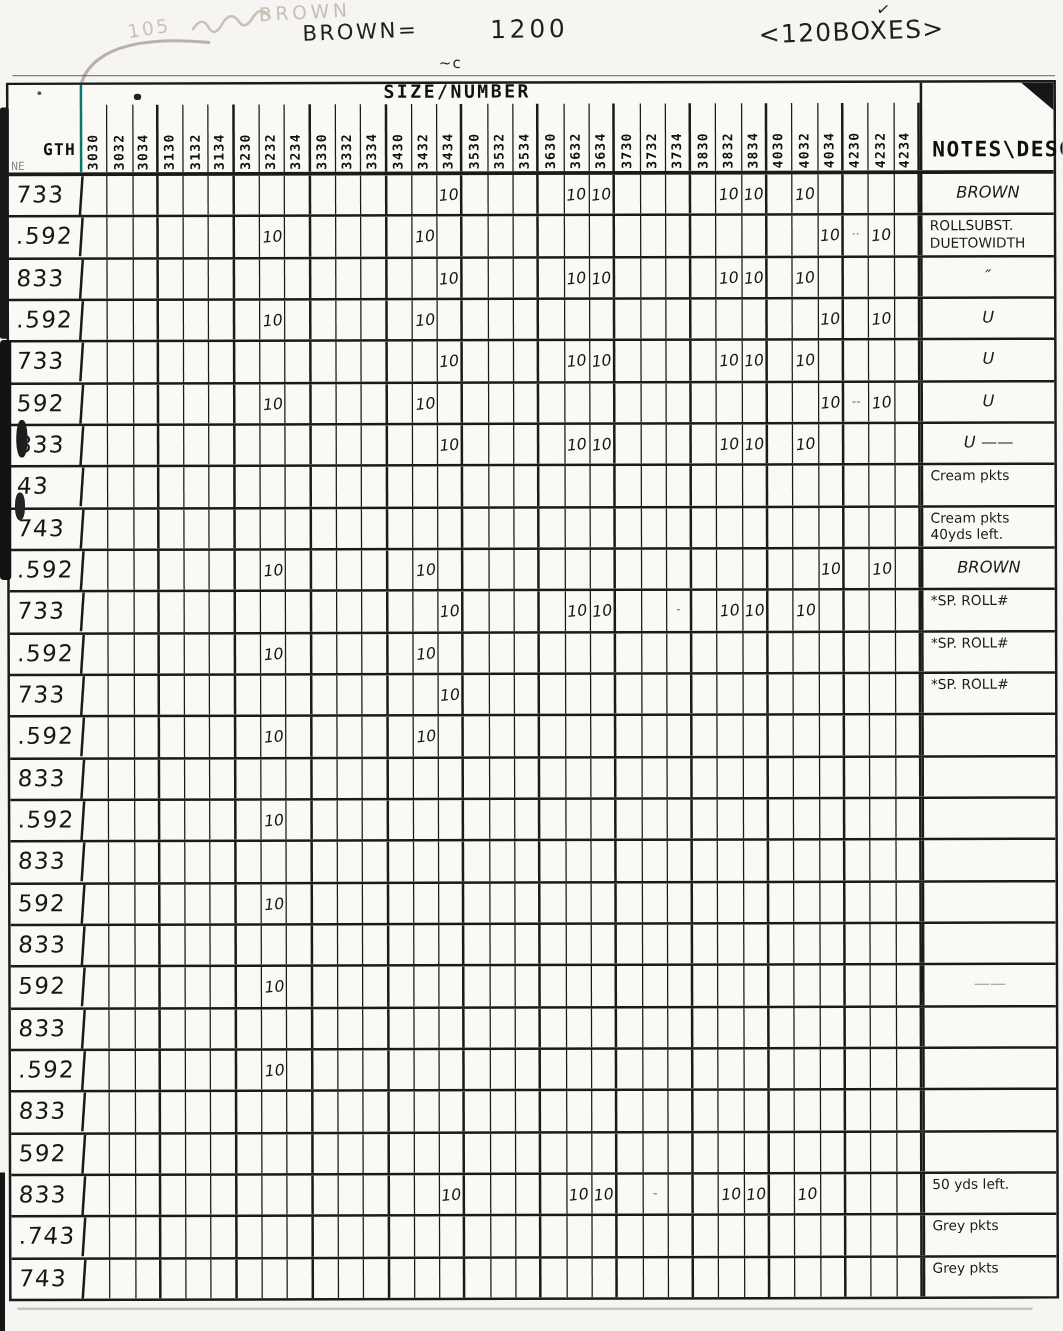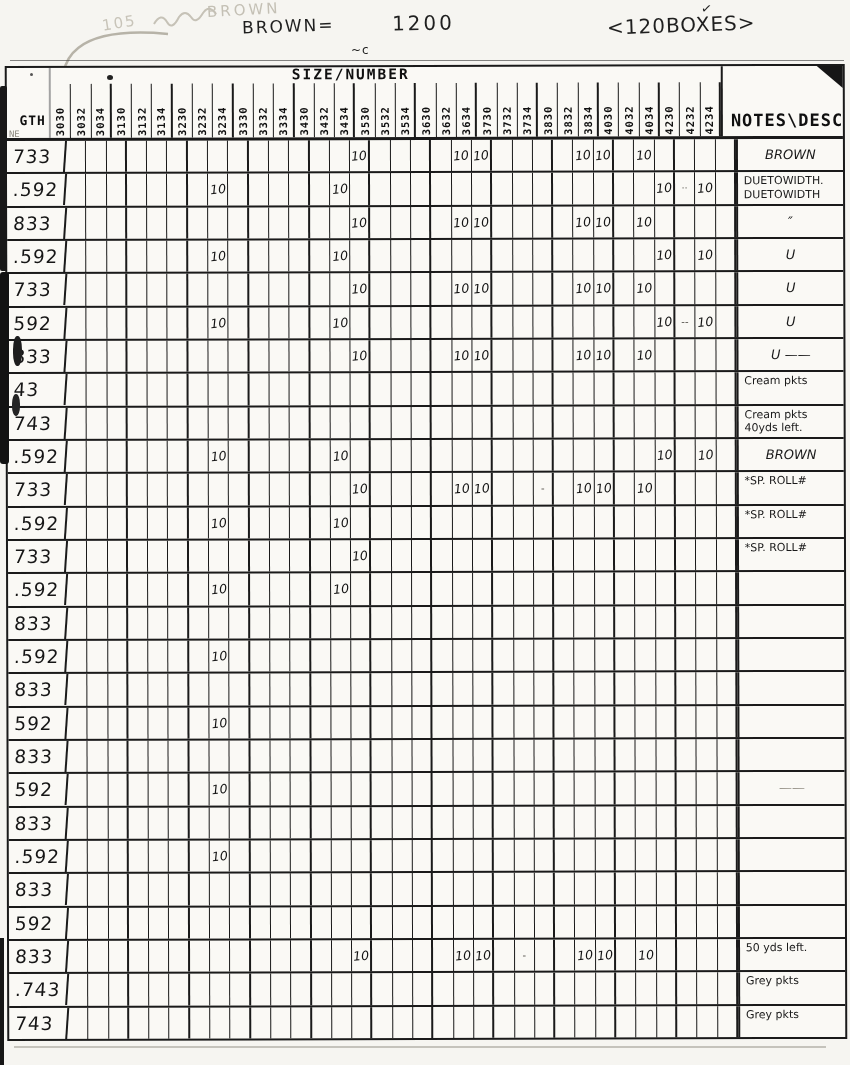--- a/index.html
+++ b/index.html
@@ -18,21 +18,21 @@
   .ann-tilde{left:351px;top:43px;font-size:12px;letter-spacing:1px;}
   .ann-check{left:701px;top:1px;font-size:13px;font-weight:bold;transform:rotate(8deg);}
   .ann-boxes{left:607px;top:13px;font-size:20px;letter-spacing:1px;transform:rotate(-2deg);}
 
   
   .thin-top{position:absolute;left:10px;top:60px;width:834px;height:1px;background:#444;opacity:.65;}
   .tbl{position:absolute;left:6px;top:65px;width:840px;height:975px;
        border:2.5px solid #1a1a1a;box-sizing:border-box;background:#faf9f5;
        display:flex;flex-direction:column;transform:rotate(-0.15deg);}
   .hdr{display:flex;height:70px;border-bottom:3px solid #1a1a1a;flex:none;}
-  .hdr-left{width:44px;flex:none;border-right:2px solid #a3a3a3;position:relative;box-sizing:border-box;}
+  .hdr-left{width:59px;flex:none;border-right:2px solid #0f766e;position:relative;box-sizing:border-box;}
   .corner-main{position:absolute;right:3px;bottom:10px;font-size:13px;letter-spacing:1px;}
   .corner-sub{position:absolute;left:2px;bottom:-1px;font-size:9px;color:#8d8a80;font-weight:normal;text-align:center;}
   .hdr-mid{width:670px;flex:none;display:flex;flex-direction:column;box-sizing:border-box;}
   .tbl-title{height:16px;line-height:15px;text-align:center;font-size:14.5px;letter-spacing:2px;
              box-sizing:border-box;padding-right:70px;}
   .collabels{flex:1;display:flex;}
   .collabel{width:20.303px;box-sizing:border-box;border-right:1px solid #1a1a1a;
             display:flex;align-items:flex-end;justify-content:center;padding-bottom:2px;}
   .collabel.g{border-right-width:2px;}
   .collabel span{writing-mode:vertical-rl;transform:rotate(180deg);
@@ -299,21 +299,21 @@
             <span class="cell-val hw">10</span>
           </div>
           <div class="cell">
             <span class="pencil-val hw">··</span>
           </div>
           <div class="cell">
             <span class="cell-val hw">10</span>
           </div>
           <div class="cell g"></div>
           <div class="note left">
-            <div class="note-line hw">DUETOWIDTH.</div>
+            <div class="note-line hw">ROLLSUBST.</div>
             <div class="note-line hw">DUETOWIDTH</div>
           </div>
         </div>
         <div class="trow">
           <div class="lbl hw">833</div>
           <div class="cell"></div>
           <div class="cell"></div>
           <div class="cell g"></div>
           <div class="cell"></div>
           <div class="cell"></div>

